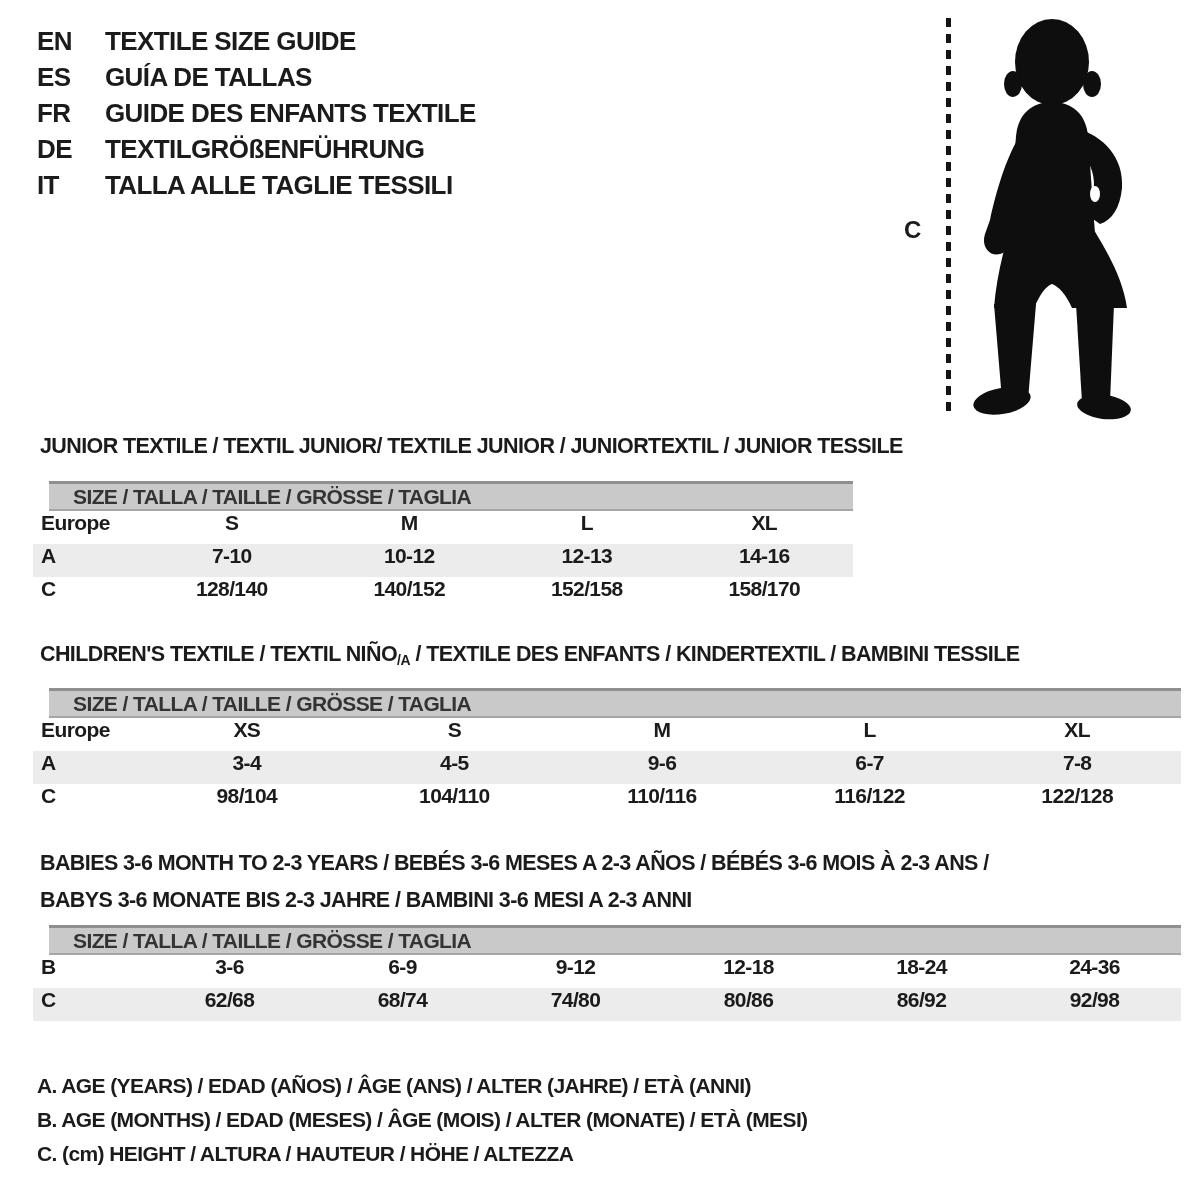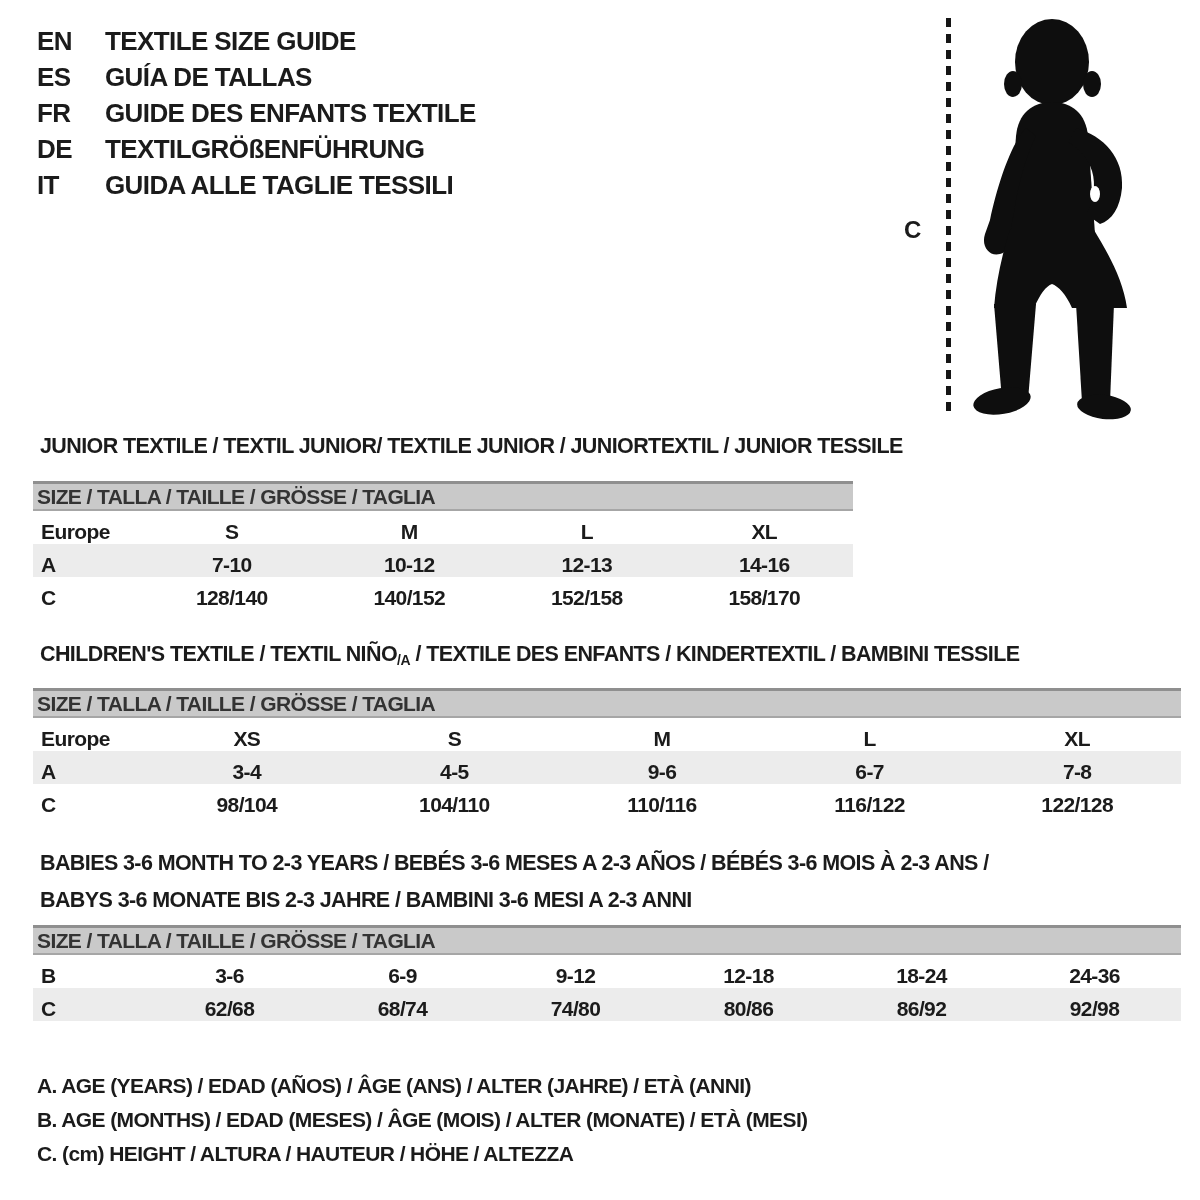--- a/index.html
+++ b/index.html
@@ -37,24 +37,24 @@
 
   
   .size-table { position:absolute; left:33px; }
   .t-junior { top:481px; width:820px; }
   .t-children { top:688px; width:1148px; }
   .t-babies { top:925px; width:1148px; }
 
   .size-bar {
     height:30px; background:#c9c9c9;
     border-top:3px solid #8f8f8f; border-bottom:2px solid #a6a6a6;
-    display:flex; align-items:center; padding-left:4px;
-    font-size:21px; color:#333333;
+    display:flex; align-items:center; padding-left:24px;
+    font-size:21px; color:#333333;margin-left:16px;
   }
-  .trow { display:flex; align-items:flex-end; height:33px; font-size:21px; }
+  .trow { display:flex; align-items:flex-start; height:33px; font-size:21px; }
   .trow.striped { background:#ececec; }
   .tlabel { width:110px; padding-left:8px; }
   .tcell { flex:1 1 0; text-align:center; }
 
   
   .notes { position:absolute; left:37px; top:1069px; font-size:21px; line-height:34px; }
   .note-line { white-space:nowrap; }
 </style>
 </head>
 <body>
@@ -71,21 +71,21 @@
   <div class="lang-row">
     <span class="lang-code">FR</span>
     <span>GUIDE DES ENFANTS TEXTILE</span>
   </div>
   <div class="lang-row">
     <span class="lang-code">DE</span>
     <span>TEXTILGRÖßENFÜHRUNG</span>
   </div>
   <div class="lang-row">
     <span class="lang-code">IT</span>
-    <span>GUIDA ALLE TAGLIE TESSILI</span>
+    <span>TALLA ALLE TAGLIE TESSILI</span>
   </div>
 </div>
 
 <div class="measure-line"></div>
 <div class="measure-c">C</div>
 <svg class="toddler" viewBox="0 0 172 404" aria-hidden="true">
   <g fill="#0e0e0e">
     <ellipse cx="88" cy="46" rx="37" ry="43"></ellipse>
     <ellipse cx="49" cy="68" rx="9" ry="13"></ellipse>
     <ellipse cx="128" cy="68" rx="9" ry="13"></ellipse>

